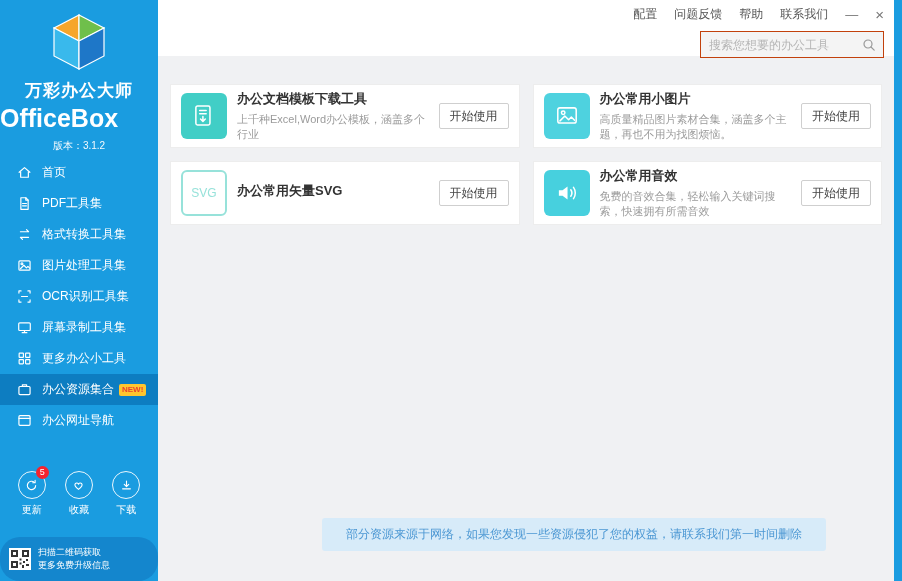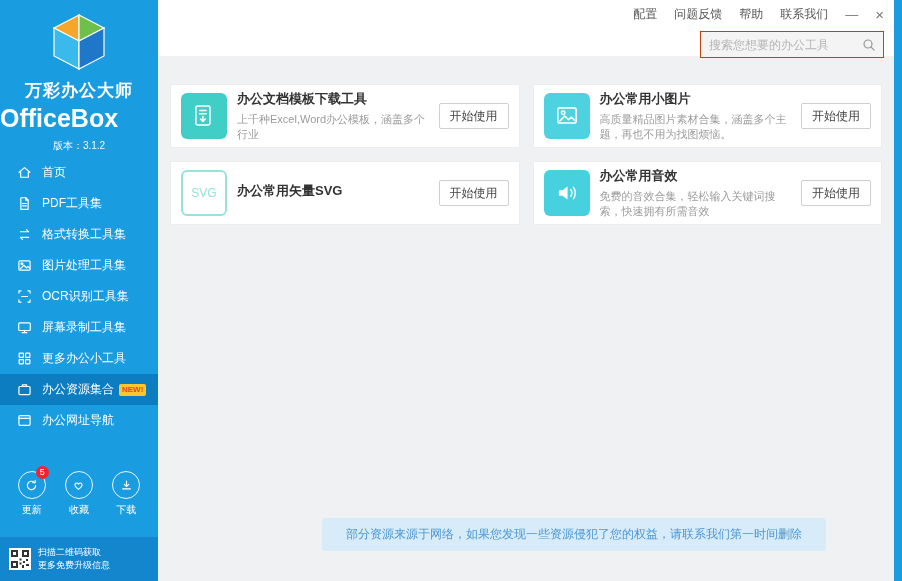--- a/index.html
+++ b/index.html
@@ -22,21 +22,21 @@
   .side-actions{position:absolute;bottom:64px;left:0;width:100%;display:flex;justify-content:space-around;
                 padding:0 8px;box-sizing:border-box;}
   .action{display:flex;flex-direction:column;align-items:center;position:relative;cursor:pointer;}
   .action-circle{width:26px;height:26px;border:1px solid rgba(255,255,255,.9);border-radius:50%;
                  display:flex;align-items:center;justify-content:center;}
   .action-label{font-size:10px;margin-top:4px;}
   .action-badge{position:absolute;top:-5px;right:-3px;min-width:13px;height:13px;background:#f5222d;
                 border-radius:7px;font-size:9px;line-height:13px;text-align:center;padding:0 2px;
                 box-sizing:border-box;color:#fff;}
   .qr-strip{position:absolute;bottom:0;left:0;width:100%;height:44px;background:#1486cd;
-            display:flex;align-items:center;padding:0 9px;box-sizing:border-box;gap:7px;}
+            display:flex;align-items:center;padding:0 9px;box-sizing:border-box;gap:7px;border-radius:20px;}
   .qr-text{font-size:9px;line-height:1.5;}
 
   
   .topbar{position:absolute;left:158px;top:0;right:8px;height:56px;background:#fff;}
   .menu-row{display:flex;justify-content:flex-end;align-items:center;height:28px;padding-right:10px;
             gap:17px;font-size:12px;color:#555;}
   .menu-item{cursor:pointer;}
   .win-btn{cursor:pointer;color:#777;font-size:13px;}
   .win-close{font-size:15px;}
   .search-box{position:absolute;right:10px;top:31px;width:182px;height:25px;background:#f4f4f4;

